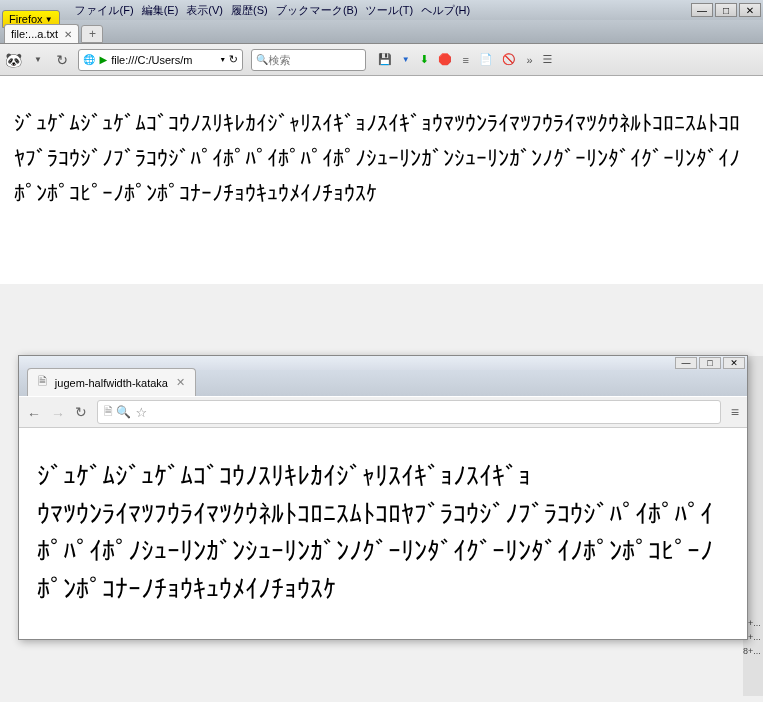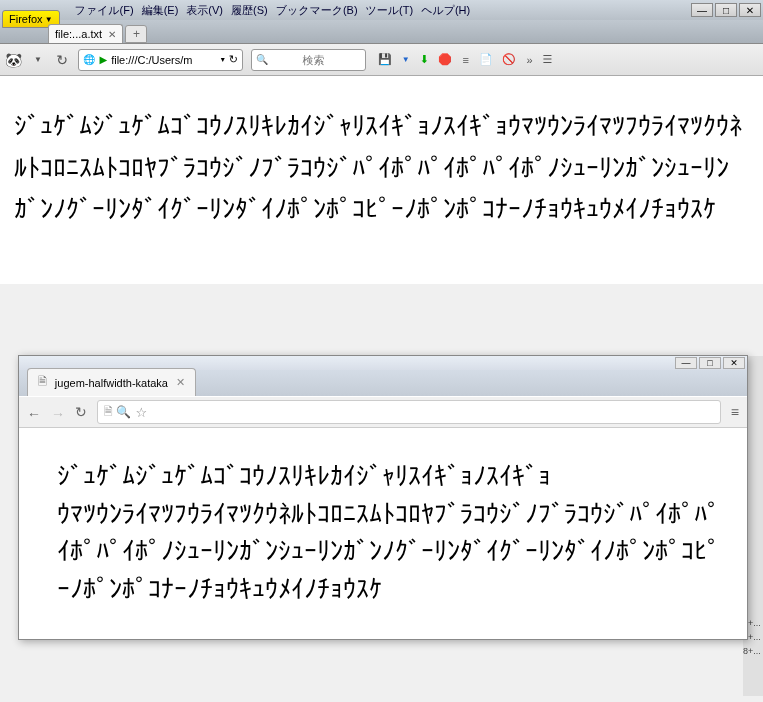--- a/index.html
+++ b/index.html
@@ -9,33 +9,33 @@
 .ff-window { width: 763px; position: absolute; top: 0; left: 0; }
 .ff-titlebar { height: 20px; background: linear-gradient(#d0d8e0, #b8c0c8); display: flex; align-items: center; padding: 0 2px; }
 .ff-btn { background: linear-gradient(#fff200, #f5d000); border: 1px solid #888; border-radius: 3px 3px 0 0; padding: 2px 6px; font-size: 11px; display: flex; align-items: center; gap: 2px; margin-top: 18px; }
 .ff-btn .arrow { font-size: 8px; }
 .ff-menu { display: flex; gap: 8px; margin-left: 15px; color: #003; }
 .ff-menu span { cursor: default; }
 .ff-winctrl { margin-left: auto; display: flex; gap: 2px; }
 .ff-winctrl div { width: 22px; height: 14px; background: linear-gradient(#e8e8e8, #d0d0d0); border: 1px solid #888; display: flex; align-items: center; justify-content: center; font-size: 10px; }
 
 .ff-tabbar { height: 24px; background: linear-gradient(#c0c8d0, #a8b0b8); display: flex; align-items: flex-end; padding: 0 4px; gap: 2px; border-bottom: 1px solid #888; }
-.ff-tab { background: #f8f8f8; border: 1px solid #999; border-bottom: none; border-radius: 3px 3px 0 0; padding: 3px 6px; display: flex; align-items: center; gap: 6px; font-size: 11px; margin-left: 44px; }
+.ff-tab { background: #f8f8f8; border: 1px solid #999; border-bottom: none; border-radius: 3px 3px 0 0; padding: 3px 6px; display: flex; align-items: center; gap: 6px; font-size: 11px; }
 .ff-tab-close { color: #666; font-size: 10px; }
 .ff-newtab { width: 22px; height: 18px; background: #e8e8e8; border: 1px solid #999; border-radius: 3px 3px 0 0; display: flex; align-items: center; justify-content: center; color: #666; font-size: 12px; }
 
 .ff-toolbar { height: 32px; background: linear-gradient(#f0f0f0, #e0e0e0); display: flex; align-items: center; padding: 0 6px; gap: 8px; border-bottom: 1px solid #aaa; }
 .ff-icon { width: 16px; height: 16px; display: flex; align-items: center; justify-content: center; font-size: 14px; color: #555; }
 .ff-addr { flex: 0 0 165px; height: 22px; border: 1px solid #999; border-radius: 3px; background: #fff; display: flex; align-items: center; padding: 0 4px; gap: 4px; }
 .ff-addr input { border: none; flex: 1; font-size: 11px; outline: none; width: 100%; }
 .ff-search { flex: 0 0 115px; height: 22px; border: 1px solid #999; border-radius: 3px; background: #fff; display: flex; align-items: center; padding: 0 4px; }
-.ff-search input { border: none; flex: 1; font-size: 11px; outline: none; width: 100%; margin-left: 34px; }
+.ff-search input { border: none; flex: 1; font-size: 11px; outline: none; width: 100%; }
 .ff-tool-icons { display: flex; gap: 10px; align-items: center; margin-left: 4px; }
 
-.ff-content { background: #fff; padding: 30px 14px; height: 208px; font-size: 26px; line-height: 1.6; letter-spacing: 0; font-family: "MS Gothic", monospace; font-weight: normal; }
+.ff-content { background: #fff; padding: 30px 14px; height: 208px; font-size: 22px; line-height: 1.6; letter-spacing: 0; font-family: "MS Gothic", monospace; font-weight: normal; }
 .ff-content p { white-space: pre-wrap; word-break: break-all; }
 
 
 .ch-window { position: absolute; top: 355px; left: 18px; width: 730px; background: #fff; border: 1px solid #888; box-shadow: 2px 2px 8px rgba(0,0,0,0.3); }
 .ch-titlebar { height: 14px; background: linear-gradient(#e8eef5, #d8dee8); display: flex; justify-content: flex-end; align-items: center; padding: 0 2px; }
 .ch-winctrl { display: flex; gap: 2px; }
 .ch-winctrl div { width: 22px; height: 12px; background: #e8e8e8; border: 1px solid #aaa; display: flex; align-items: center; justify-content: center; font-size: 9px; }
 
 .ch-tabbar { height: 26px; background: linear-gradient(#d4dce6, #c4ccd6); display: flex; align-items: flex-end; padding: 0 8px; }
 .ch-tab { background: #f5f5f5; border: 1px solid #aaa; border-bottom: none; border-radius: 4px 4px 0 0; padding: 4px 10px; display: flex; align-items: center; gap: 8px; font-size: 11px; }
@@ -44,21 +44,21 @@
 
 .ch-toolbar { height: 32px; background: #f0f0f0; border-top: 1px solid #fff; border-bottom: 1px solid #ccc; display: flex; align-items: center; padding: 0 8px; gap: 10px; }
 .ch-nav { display: flex; gap: 10px; }
 .ch-nav div { font-size: 14px; color: #666; }
 .ch-addr { flex: 1; height: 24px; border: 1px solid #ccc; border-radius: 3px; background: #fff; display: flex; align-items: center; padding: 0 6px; gap: 4px; }
 .ch-addr input { border: none; flex: 1; font-size: 13px; outline: none; color: #333; }
 .ch-star { color: #888; font-size: 13px; }
 .ch-menu { font-size: 14px; color: #666; }
 
 .ch-content { background: #fff; padding: 30px 18px; font-size: 26px; line-height: 1.45; font-family: "MS Gothic", monospace; }
-.ch-content p { white-space: pre-wrap; word-break: break-all; margin-left: 20px; }
+.ch-content p { white-space: pre-wrap; word-break: break-all; }
 
 
 .bg-noise { position: absolute; top: 356px; right: 0; width: 20px; height: 340px; background: #e0e0e0; font-size: 9px; color: #444; overflow: hidden; }
 .bg-noise div { padding: 2px 0; }
 </style>
 </head>
 <body>
 
 <div class="ff-window">
   <div class="ff-titlebar">

